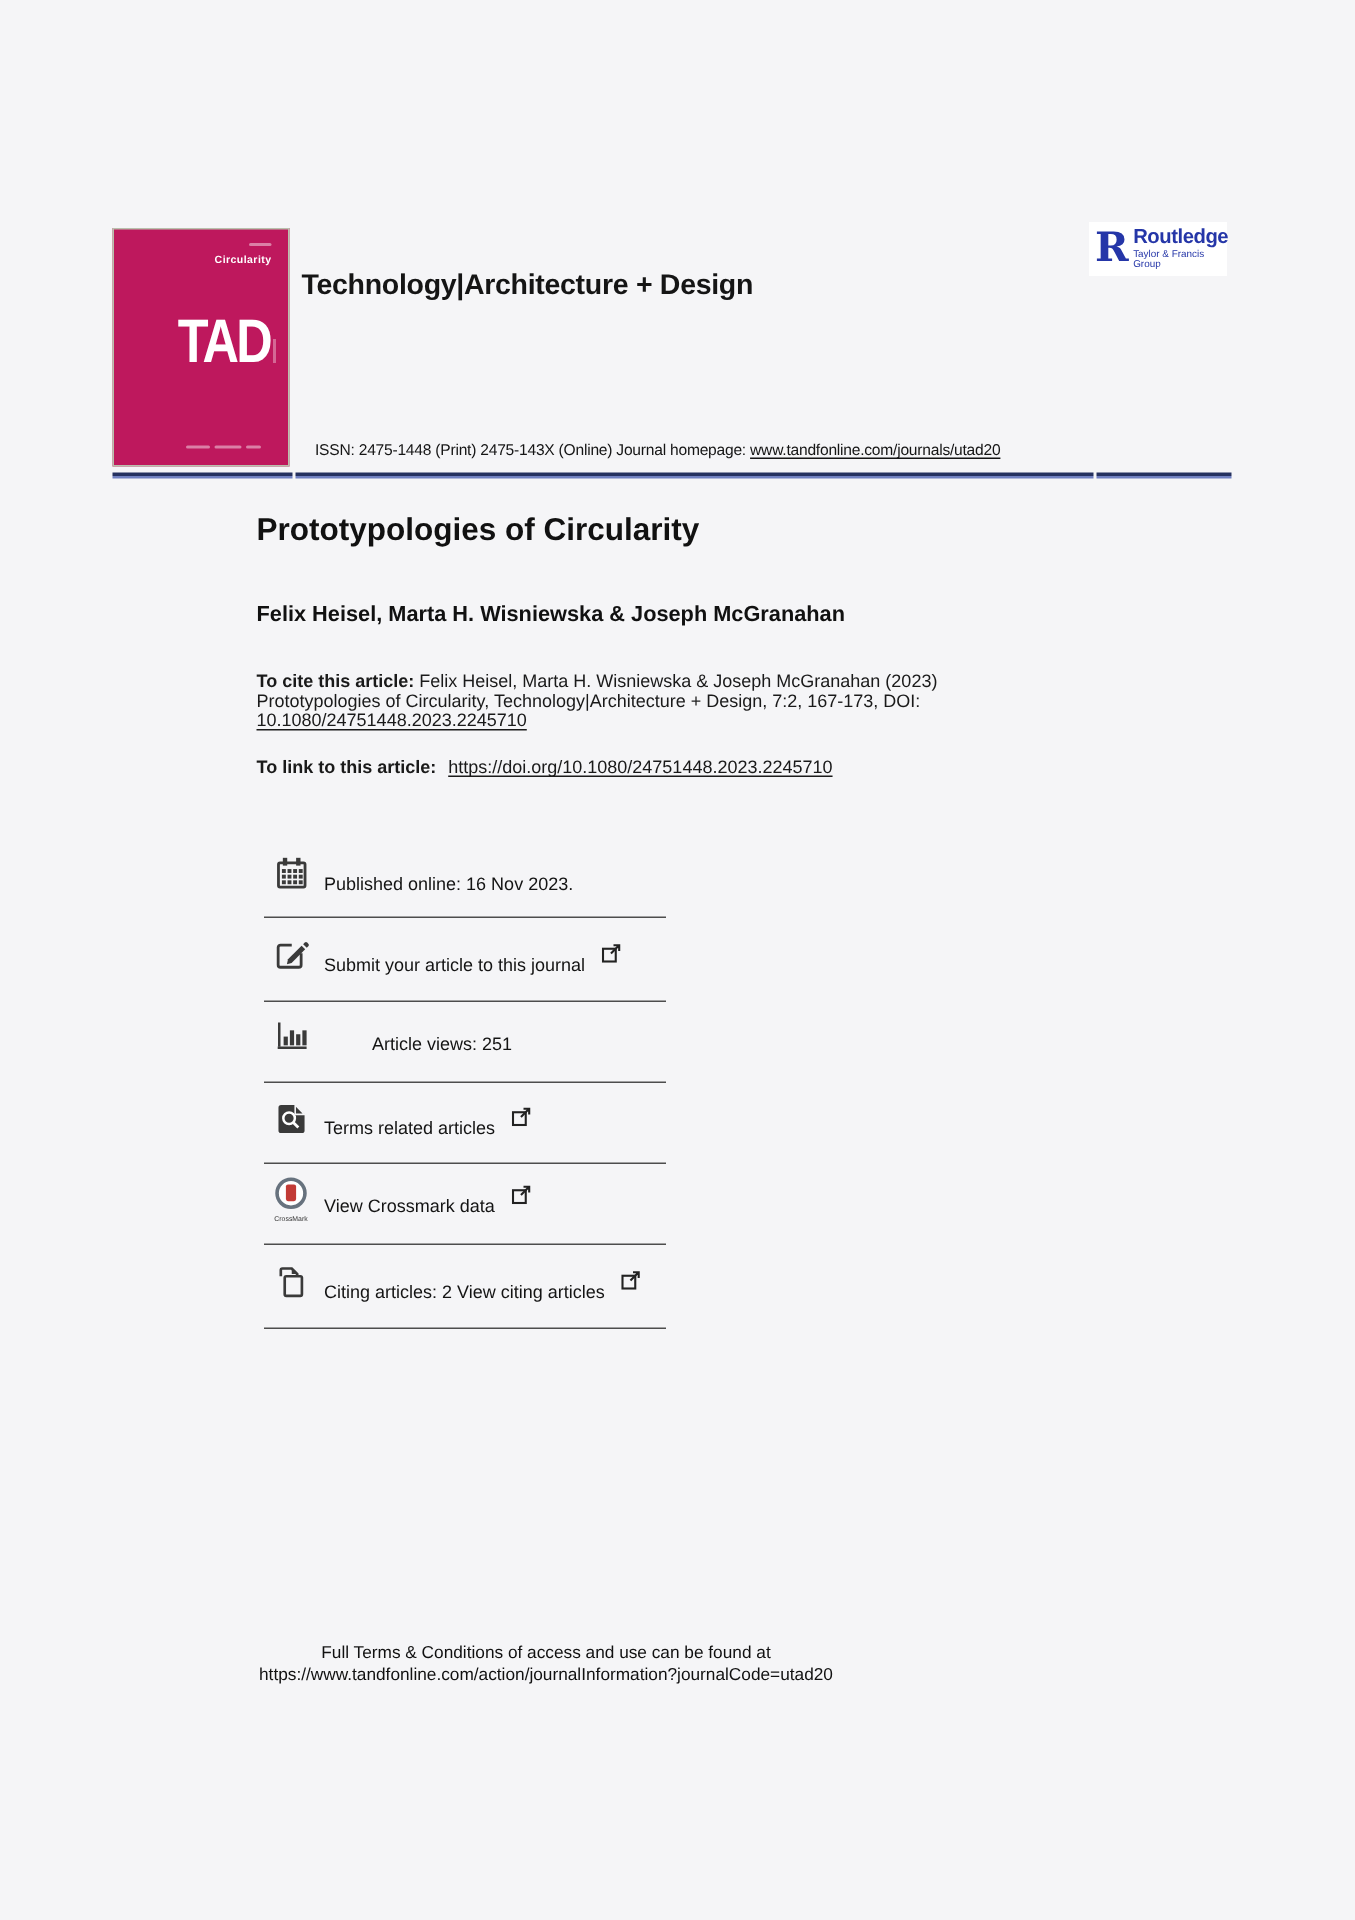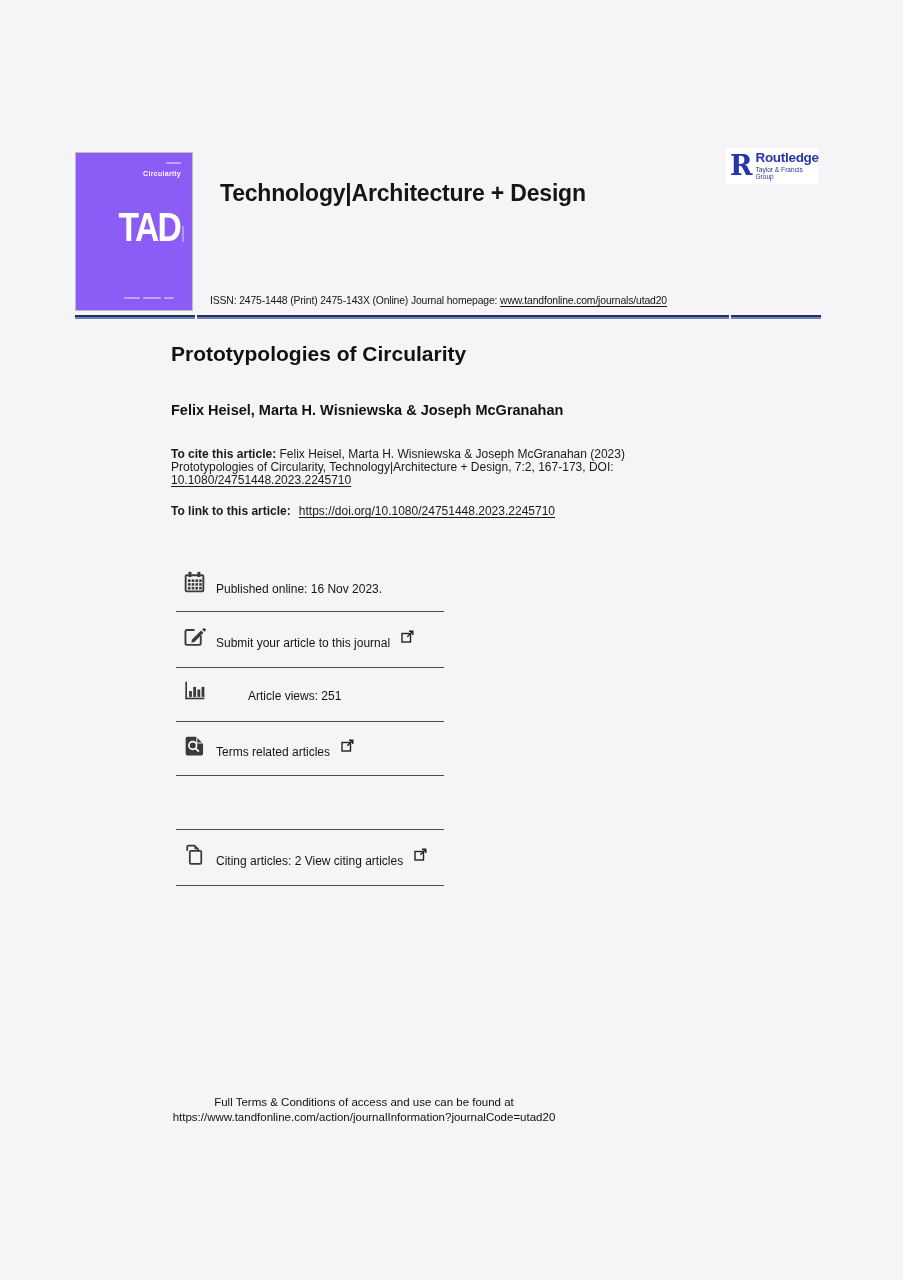--- a/index.html
+++ b/index.html
@@ -1,36 +1,36 @@
 <!DOCTYPE html>
 <html><head>
 <meta charset="utf-8">
 <style>
   html,body{margin:0;padding:0;}
   body{font-family:"Liberation Sans", sans-serif; background:#e9e9ec;}
   .canvas{position:relative; width:903px; height:1280px; background:#f5f5f7; overflow:hidden; margin:0 auto;}
   .abs{position:absolute;}
 
   
-  .cover{left:75px; top:152px; width:118px; height:159px; background:#8b5cf6; border:1px solid #b9c0ad; box-sizing:border-box;}
+  .cover{left:75px; top:152px; width:118px; height:159px; background:#be185d; border:1px solid #b9c0ad; box-sizing:border-box;}
   .cover-tinybar{position:absolute; background:rgba(255,255,255,.45); height:2px; border-radius:1px;}
   .cover-theme{position:absolute; top:17px; right:11px; color:#ffffff; font-size:7px; font-weight:bold; letter-spacing:.3px;}
   .cover-abbrev{position:absolute; top:54px; right:12px; color:#ffffff; font-size:41px; font-weight:bold; letter-spacing:-2px; transform:scaleX(.82); transform-origin:right center; line-height:1;}
   .cover-vbar{position:absolute; right:8px; top:73px; width:2px; height:16px; background:rgba(255,255,255,.35);}
   .cover-footbars{position:absolute; bottom:11px; left:40px; right:10px; display:flex; gap:3px; justify-content:center;}
 
   
   .pub{left:726px; top:148px; width:92px; height:36px; background:#ffffff; display:flex; align-items:center; padding:2px 3px; box-sizing:border-box;}
   .pub-strip{writing-mode:vertical-rl; transform:rotate(180deg); font-size:3.4px; letter-spacing:.6px; color:#2536a8; font-weight:bold; line-height:1; height:26px; overflow:hidden;}
   .pub-r{font-family:"DejaVu Serif", serif; font-weight:bold; font-size:27px; color:#2536a8; line-height:.9; margin:0 3px 0 1px;}
   .pub-name{font-size:13.5px; font-weight:bold; color:#2536a8; line-height:1.1; letter-spacing:-.3px;}
   .pub-tag{font-size:6.6px; color:#2536a8; line-height:1.2;}
 
   
-  .jtitle{left:220px; top:180px; font-size:23px; font-weight:bold; color:#151515; letter-spacing:-.2px;}
+  .jtitle{left:201px; top:180px; font-size:19px; font-weight:bold; color:#151515; letter-spacing:-.2px;}
   .issn{left:210px; top:295px; font-size:10.4px; font-weight:normal; color:#151515; letter-spacing:-.15px; white-space:nowrap;}
   .rule{top:315px; height:4px; background:linear-gradient(to bottom,#25315f 0%,#25315f 60%,#7080c0 60%,#7080c0 100%);}
   .rule.r1{left:75px; width:120px;}
   .rule.r2{left:197px; width:532px;}
   .rule.r3{left:731px; width:90px;}
 
   
   .atitle{left:171px; top:342px; font-size:21px; font-weight:bold; color:#111;}
   .authors{left:171px; top:402px; font-size:14.5px; font-weight:bold; color:#111;}
   .cite{left:171px; top:448px; width:505px; font-size:12px; line-height:13px; color:#1a1a1a; margin:0;}
@@ -159,20 +159,36 @@
     <span class="a-text">Terms related articles</span>
     <span class="ext">
       <svg width="13" height="13" viewBox="0 0 13 13">
           <rect x="1" y="3.5" width="8.5" height="8.5" fill="none" stroke="#222" stroke-width="1.4"></rect>
           <path d="M6.3 6.7 L11.6 1.4 M8 1.2 h3.8 v3.8" fill="none" stroke="#222" stroke-width="1.4"></path>
         </svg>
     </span>
   </div>
   <div class="abs divider" style="top:775px;"></div>
 
+  <div class="abs action" style="top:783px;">
+    <span class="a-icon">
+      <svg width="26" height="26" viewBox="0 0 26 26">
+        <circle cx="13" cy="11.5" r="9.3" fill="#ffffff" stroke="#67727e" stroke-width="2.4"></circle>
+        <rect x="9.6" y="5.6" width="6.8" height="11.2" rx="1.4" fill="#c23b36"></rect>
+      </svg>
+      <span class="cm-caption">CrossMark</span>
+    </span>
+    <span class="a-text">View Crossmark data</span>
+    <span class="ext">
+      <svg width="13" height="13" viewBox="0 0 13 13">
+          <rect x="1" y="3.5" width="8.5" height="8.5" fill="none" stroke="#222" stroke-width="1.4"></rect>
+          <path d="M6.3 6.7 L11.6 1.4 M8 1.2 h3.8 v3.8" fill="none" stroke="#222" stroke-width="1.4"></path>
+        </svg>
+    </span>
+  </div>
   <div class="abs divider" style="top:829px;"></div>
 
   <div class="abs action" style="top:840px;">
     <span class="a-icon">
       <svg width="25" height="25" viewBox="0 0 24 24">
         <path d="M5 8.5 V4.5 a1 1 0 0 1 1 -1 H12 l3.5 3.5 V13" fill="none" stroke="#3a3a3a" stroke-width="1.7"></path>
         <path d="M12 3.5 l3.5 3.5 h-3.5 z" fill="#3a3a3a"></path>
         <rect x="7.5" y="8.5" width="11" height="12.5" rx="1" fill="#f5f5f7" stroke="#3a3a3a" stroke-width="1.7"></rect>
       </svg>
     </span>

